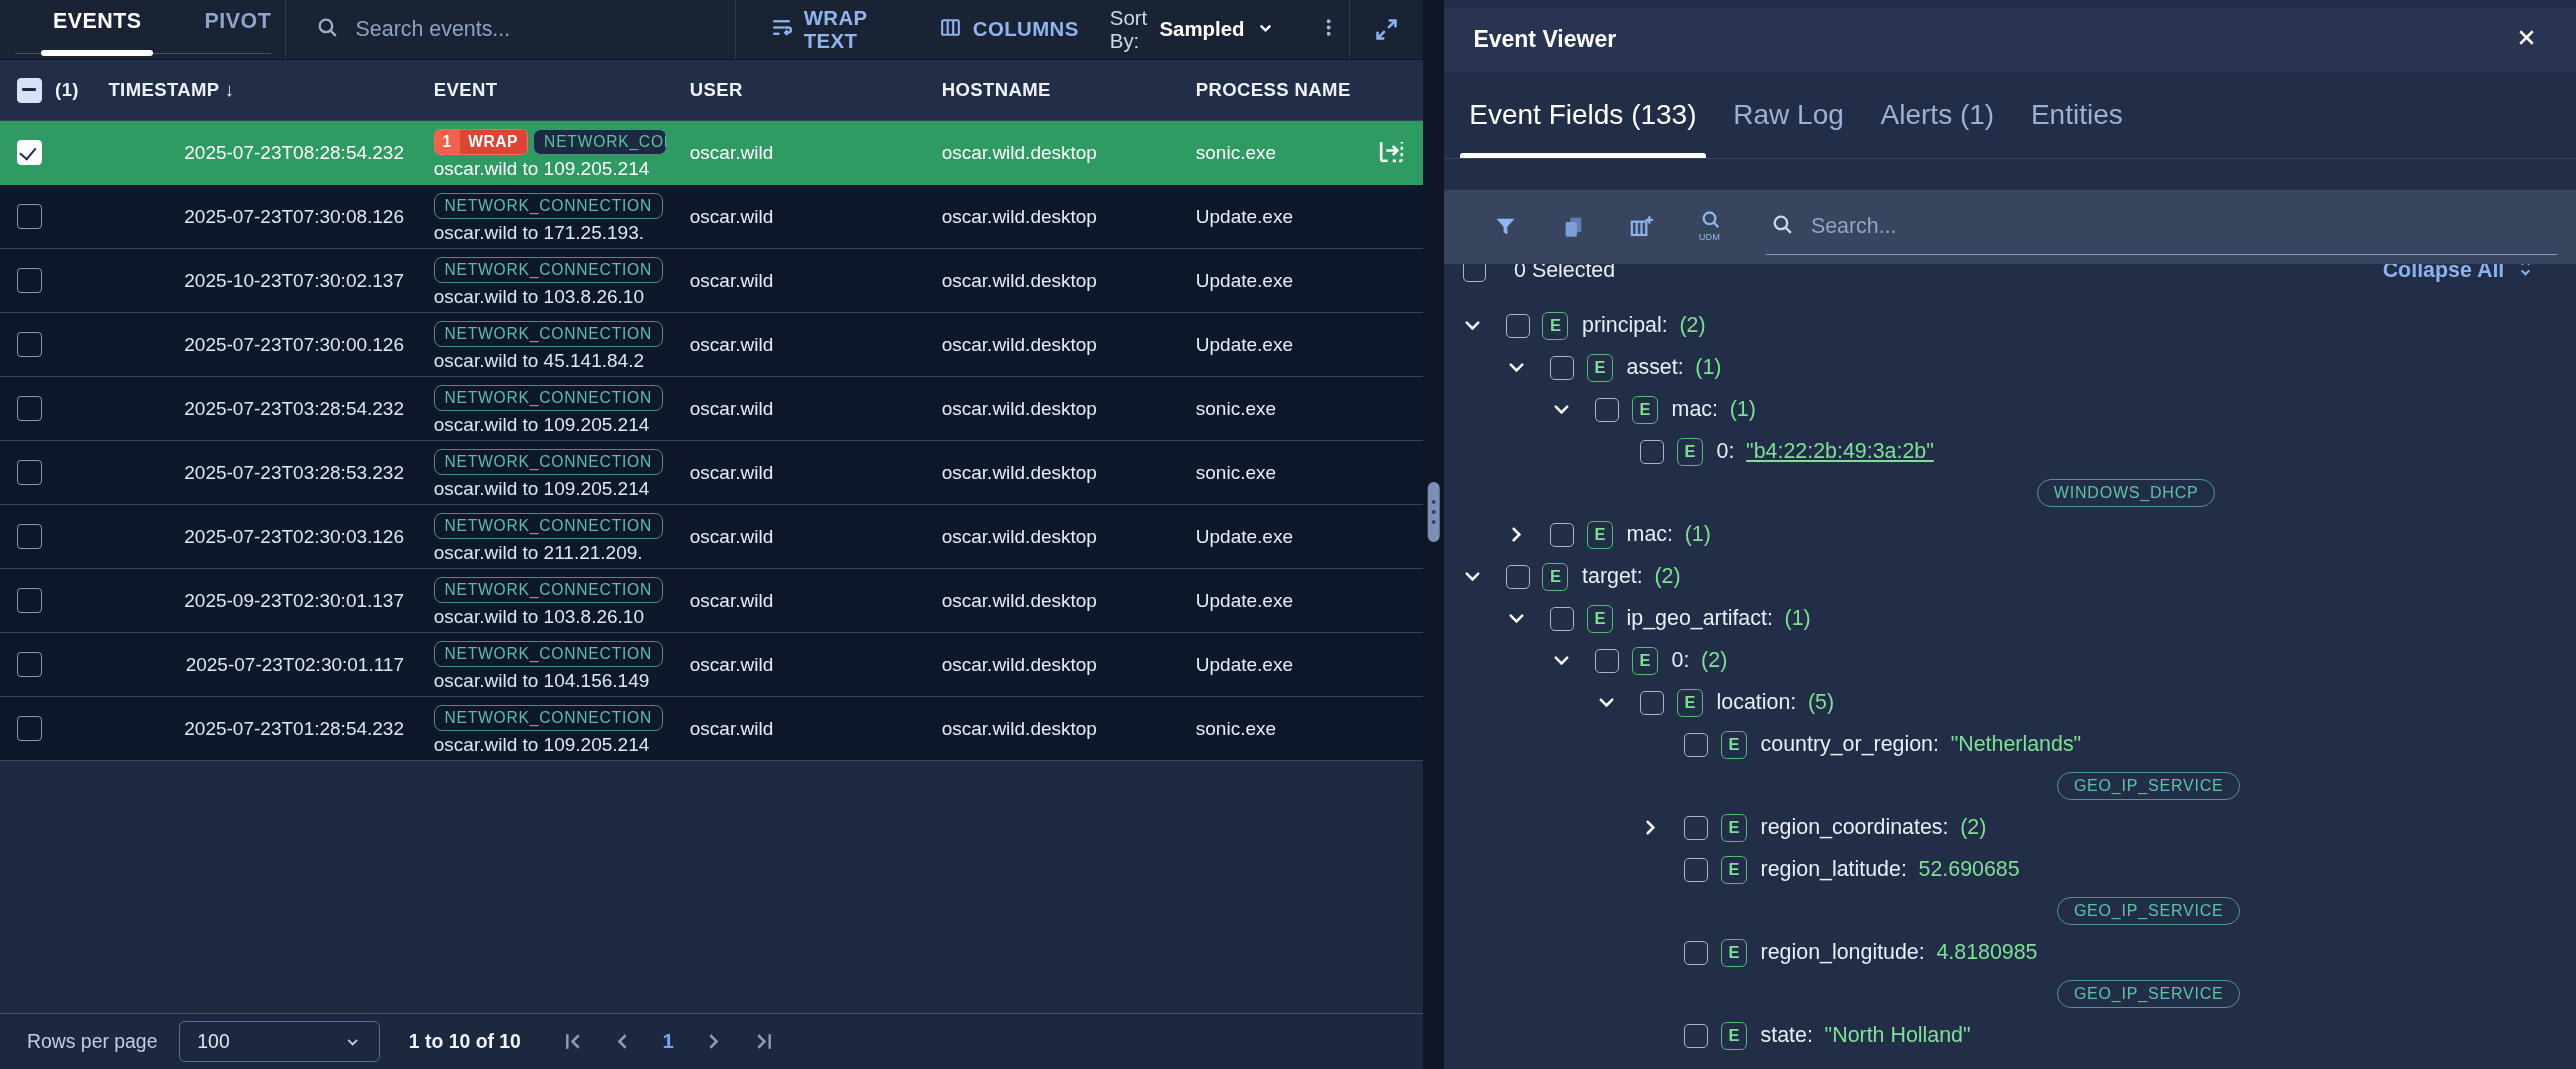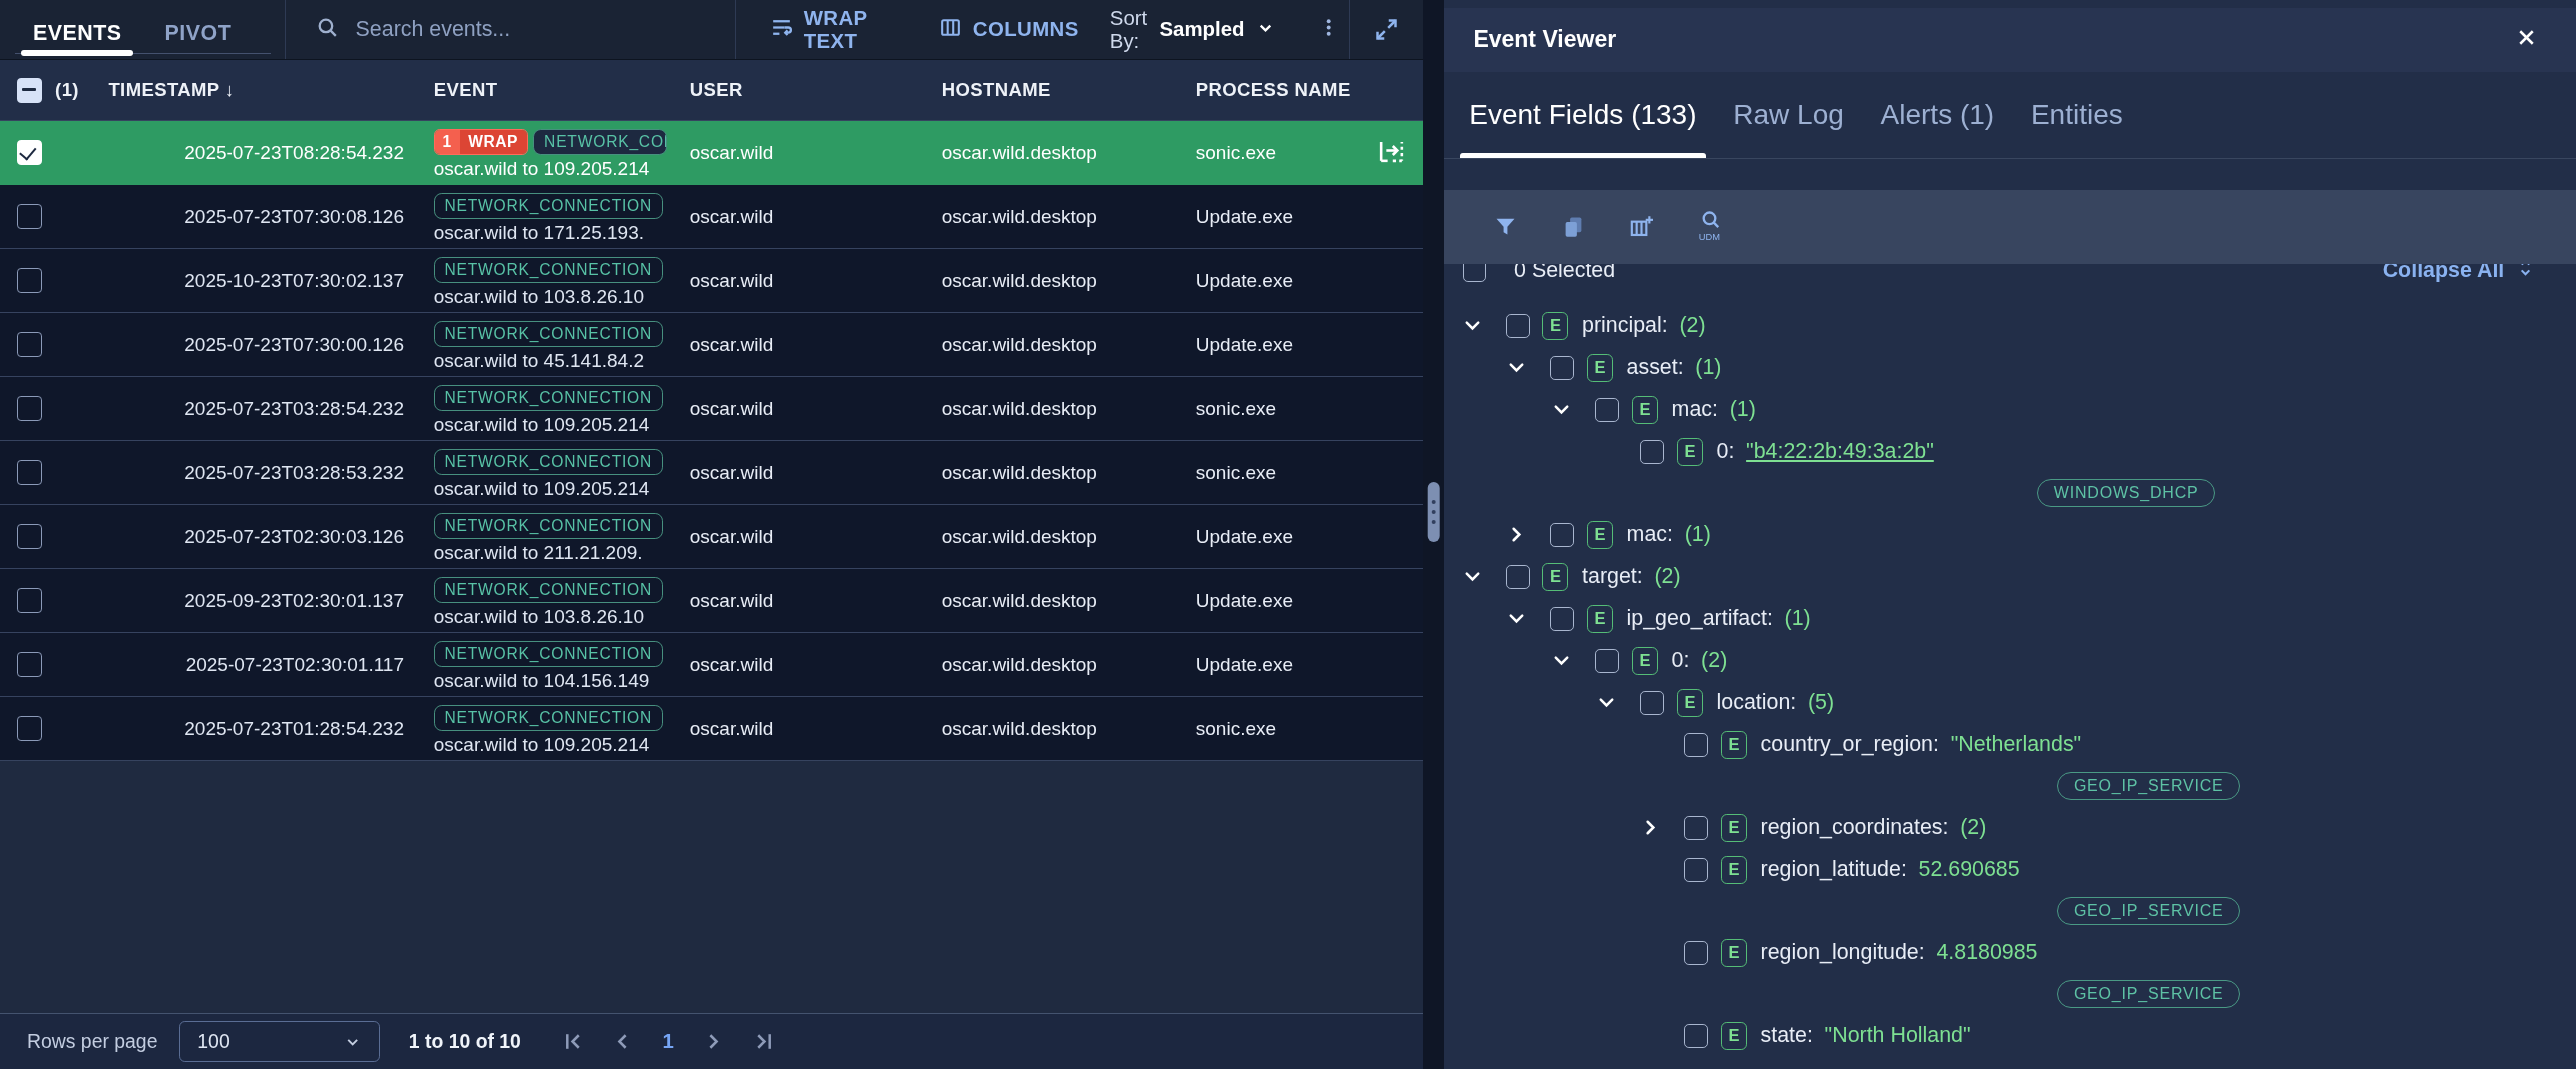--- a/index.html
+++ b/index.html
@@ -6,21 +6,21 @@
   html,body { background:#10182a; }
   body { font-family: "Liberation Sans", sans-serif; }
   .app { position:relative; width:2576px; height:1069px; display:flex; overflow:hidden; background:#1a2334; color:#e8edf6; }
 
   
   .left-panel { width:1423px; height:1069px; display:flex; flex-direction:column; background:#222e48; }
 
   .topbar { height:60px; background:#1a2334; display:flex; align-items:stretch; flex:0 0 auto; border-bottom:1px solid #0d1420; }
   .tabs-zone { width:286px; display:flex; align-items:flex-end; gap:43px; padding:0 0 0 33px; border-right:1px solid #2e3a54; position:relative; }
   .tabs-zone::after { content:""; position:absolute; left:14.6px; right:13.6px; bottom:4.9px; height:1px; background:#44516e; }
-  .ltab { font-size:21.4px; font-weight:bold; letter-spacing:0.5px; color:#8fa3c8; padding-bottom:13px; position:relative; cursor:pointer; }
+  .ltab { font-size:21.4px; font-weight:bold; letter-spacing:0.5px; color:#8fa3c8; padding-bottom:25px; position:relative; cursor:pointer;margin-left:20px; }
   .ltab.active { color:#ffffff; }
   .ltab.active::after { content:""; position:absolute; left:-11.7px; right:-11.7px; bottom:2.9px; height:5.8px; border-radius:2.9px; background:#ffffff; z-index:2; }
   .search-zone { width:450px; display:flex; align-items:center; gap:15.6px; padding-left:29px; border-right:1px solid #2e3a54; }
   .search-zone input { background:transparent; border:none; outline:none; color:#dfe6f2; font-size:21.4px; width:321px; font-family:inherit; }
   .search-zone input::placeholder { color:#8fa1c2; }
   .controls-zone { flex:1; display:flex; align-items:center; gap:9.7px; padding-left:19.4px; }
   .tool-btn { display:flex; align-items:center; gap:9.7px; color:#8fb4ee; font-size:20.4px; font-weight:bold; letter-spacing:0.4px; padding:7.8px 13.6px; border-radius:5.8px; cursor:pointer; }
   .sort-by { display:flex; align-items:center; gap:9.7px; margin-left:7.8px; }
   .sort-label { color:#cfd9ec; font-size:20.4px; }
   .sort-value { color:#ffffff; font-size:20.4px; font-weight:bold; }
@@ -441,20 +441,29 @@
             <path d="M15.5 6.5h6"></path>
           </svg>
       </span>
       <span class="rp-tool">
         <svg width="33" height="35" viewBox="0 0 28 30" fill="none" stroke="#8fb4ee" stroke-width="2">
             <circle cx="14" cy="8" r="5"></circle>
             <path d="M17.5 11.5l4 4"></path>
             <text x="14" y="27" font-size="8" fill="#8fb4ee" stroke="none" text-anchor="middle" font-family="Liberation Sans, sans-serif">UDM</text>
           </svg>
       </span>
+      <div class="rp-search">
+        <span>
+          <svg width="25" height="25" viewBox="0 0 24 24" fill="none" stroke="#cdd6ea" stroke-width="2.2">
+              <circle cx="10.5" cy="10.5" r="6"></circle>
+              <path d="M15 15l5 5"></path>
+            </svg>
+        </span>
+        <input type="text" placeholder="Search..." style="">
+      </div>
     </div>
 
     <div class="clip-row">
       <div class="clip-inner">
         <div class="sel-left">
           <span class="tree-cb" style="width:23px;height:23px;"></span>
           <span>0 Selected</span>
         </div>
         <div class="sel-right">
           <span>Collapse All</span>

